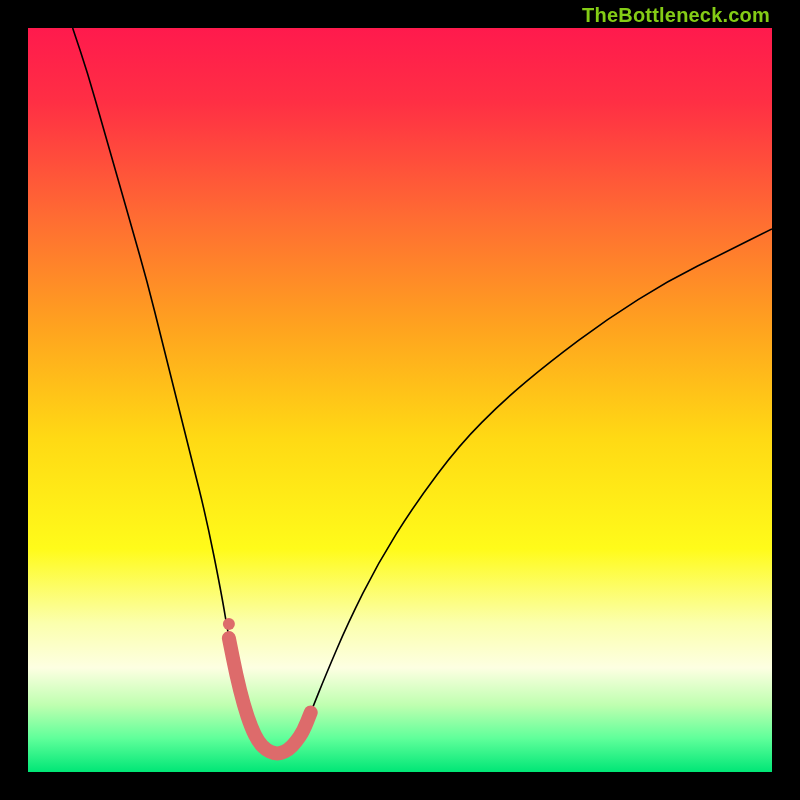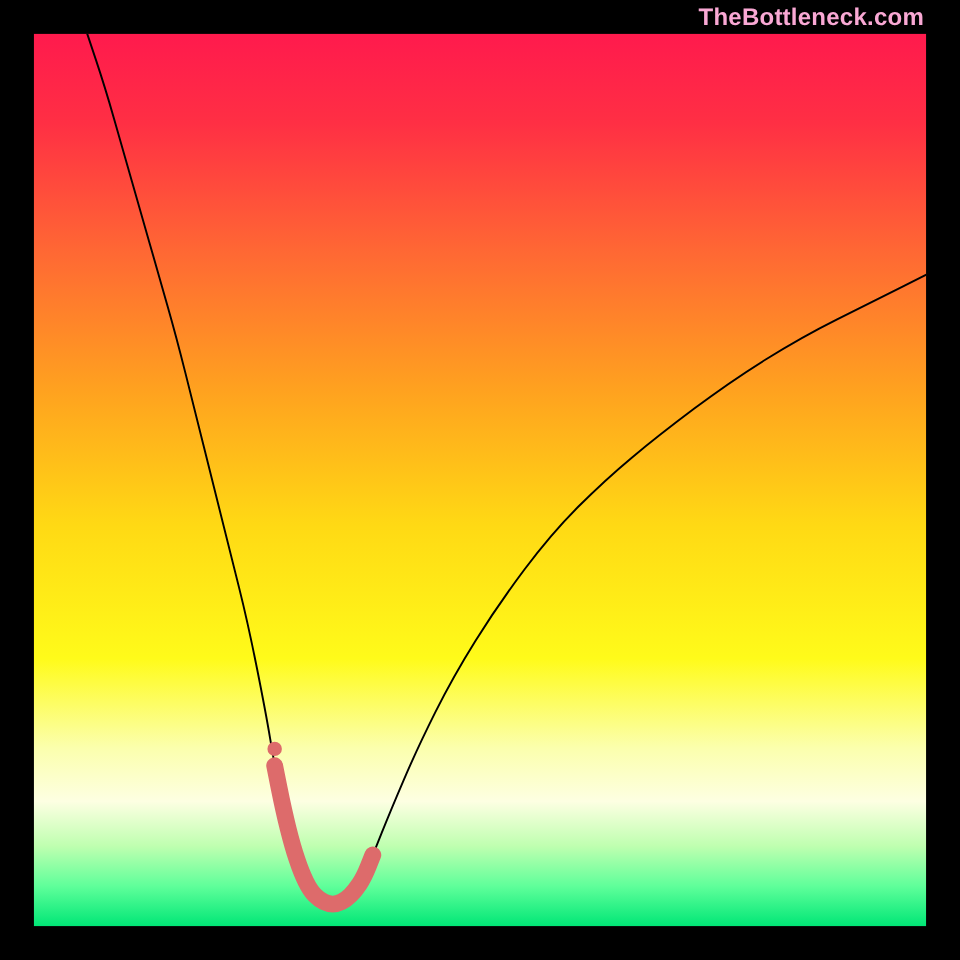--- a/index.html
+++ b/index.html
@@ -26,21 +26,21 @@
     overflow: hidden;
   }
   .gradient-bg {
     position: absolute;
     left: 0; top: 0; right: 0; bottom: 0;
   }
   .watermark {
     position: absolute;
     top: 4px;
     right: 30px;
-    color: #f9a8d4;
+    color: #84cc16;
     font-size: 20px;
     font-weight: 600;
     letter-spacing: 0.2px;
     user-select: none;
   }
   svg.curve {
     position: absolute;
     left: 0; top: 0;
     width: 744px; height: 744px;
     overflow: visible;

